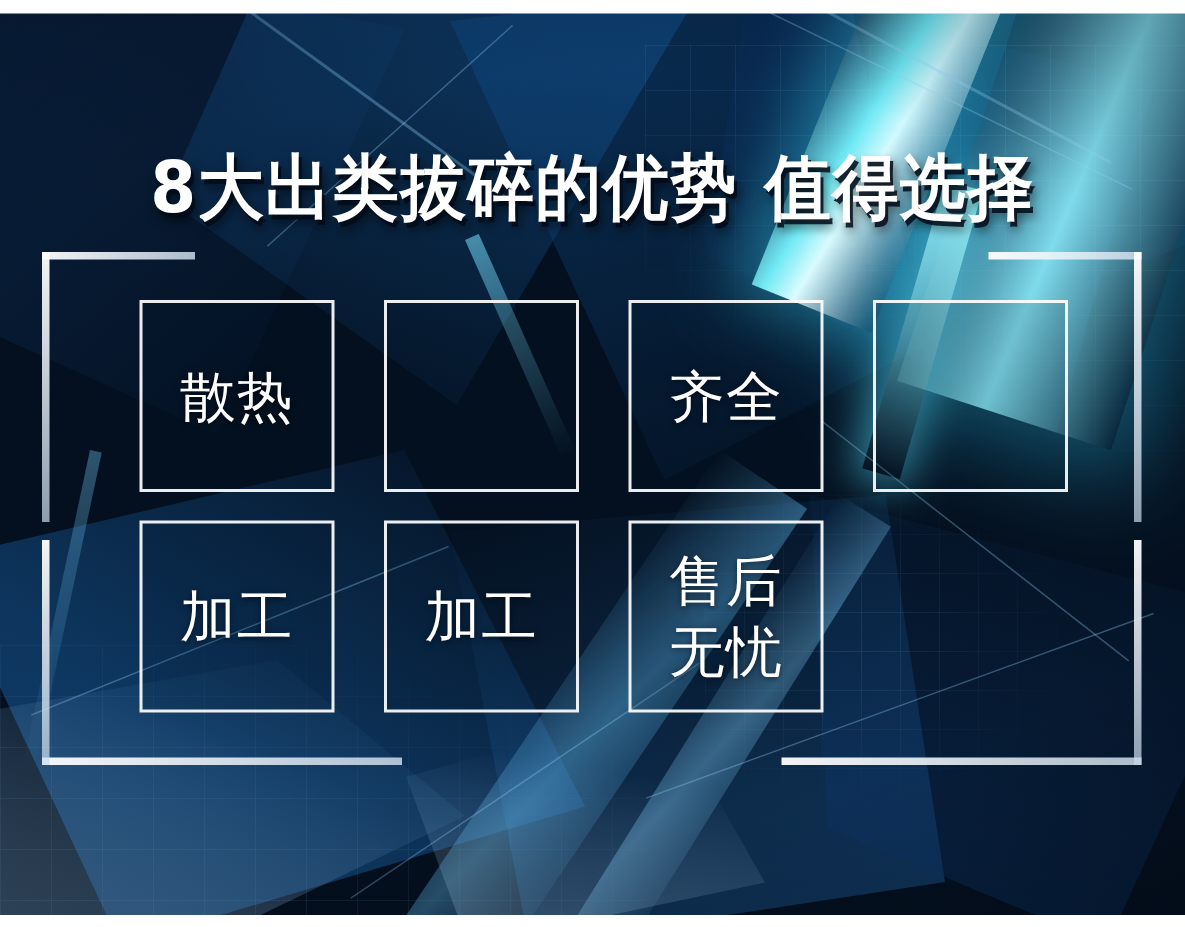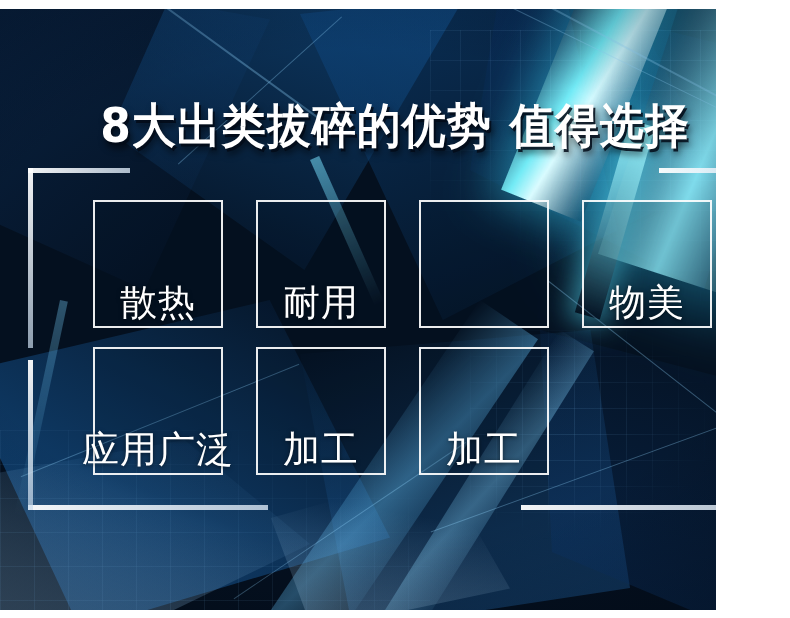--- a/index.html
+++ b/index.html
@@ -5,21 +5,21 @@
 <style>
   * { margin:0; padding:0; box-sizing:border-box; }
   html,body{ background:#ffffff; }
   body{
     font-family:"Liberation Sans","DejaVu Sans",sans-serif;
     -webkit-font-smoothing:antialiased;
   }
 
   .banner{
     position:relative;
-    width:716px;
+    width:790px;
     height:618px;
     overflow:hidden;
     background:#030a16;
   }
 
   
   .edge-top{
     position:absolute; left:0; top:0; width:790px; height:9px;
     background:#ffffff; z-index:60;
   }
@@ -210,22 +210,22 @@
     left:93px; top:200px; width:620px; height:275px;
     display:grid;
     grid-template-columns:repeat(4,130px);
     grid-template-rows:repeat(2,128px);
     column-gap:33px;
     row-gap:19px;
   }
   .card{
     position:relative;
     border:2px solid rgba(255,255,255,.92);
-    display:flex; flex-direction:row;
-    align-items:flex-end; justify-content:center;
+    display:flex; flex-direction:column;
+    align-items:center; justify-content:center;
     background:rgba(4,16,34,.12);
   }
   .card .line{
     font-family:"DejaVu Sans","Liberation Sans",sans-serif;
     font-weight:400;
     font-size:37px;
     line-height:47px;
     color:#ffffff;
     letter-spacing:1px;
     white-space:nowrap;
@@ -298,34 +298,33 @@
       <div class="h"></div>
       <div class="v"></div>
     </div>
   </div>
 
   <div class="cards">
     <div class="card">
       <span class="line">散热</span>
     </div>
     <div class="card">
-      <span class="line">耐用</span>
-    </div>
-    <div class="card">
-    </div>
-    <div class="card">
-      <span class="line">物美</span>
-    </div>
-    <div class="card">
-      <span class="line">应用</span>
-      <span class="line">广泛</span>
+    </div>
+    <div class="card">
+      <span class="line">齐全</span>
+    </div>
+    <div class="card">
     </div>
     <div class="card">
       <span class="line">加工</span>
     </div>
     <div class="card">
       <span class="line">加工</span>
+    </div>
+    <div class="card">
+      <span class="line">售后</span>
+      <span class="line">无忧</span>
     </div>
   </div>
 
   <div class="edge-top"></div>
   <div class="edge-bottom"></div>
 </div>
 
 </body></html>

